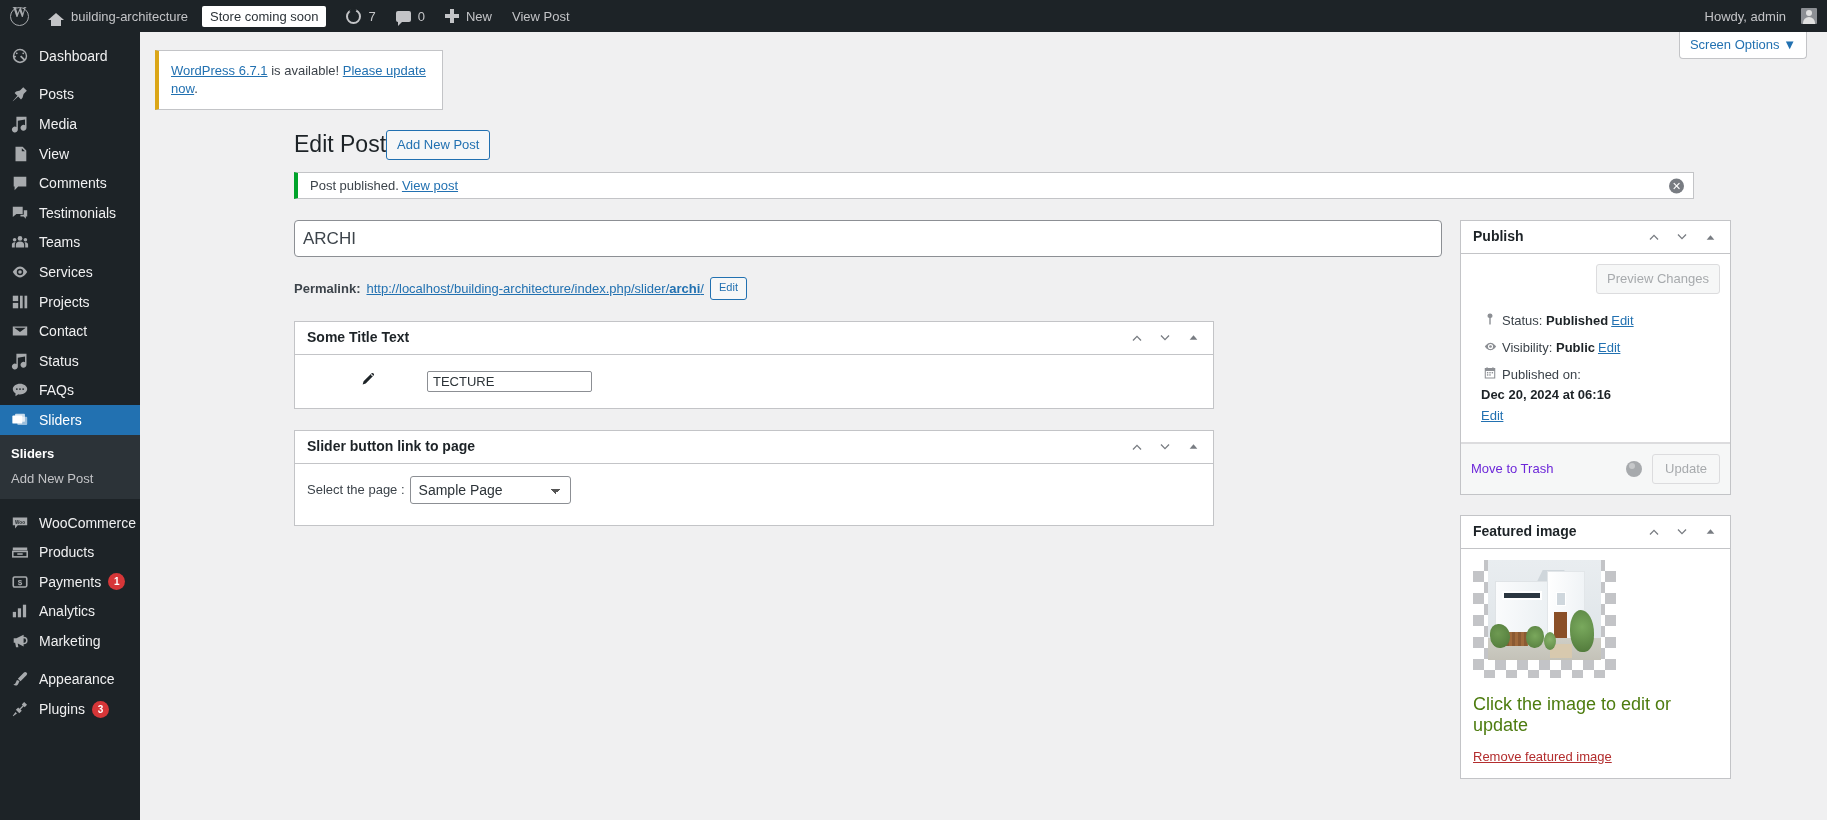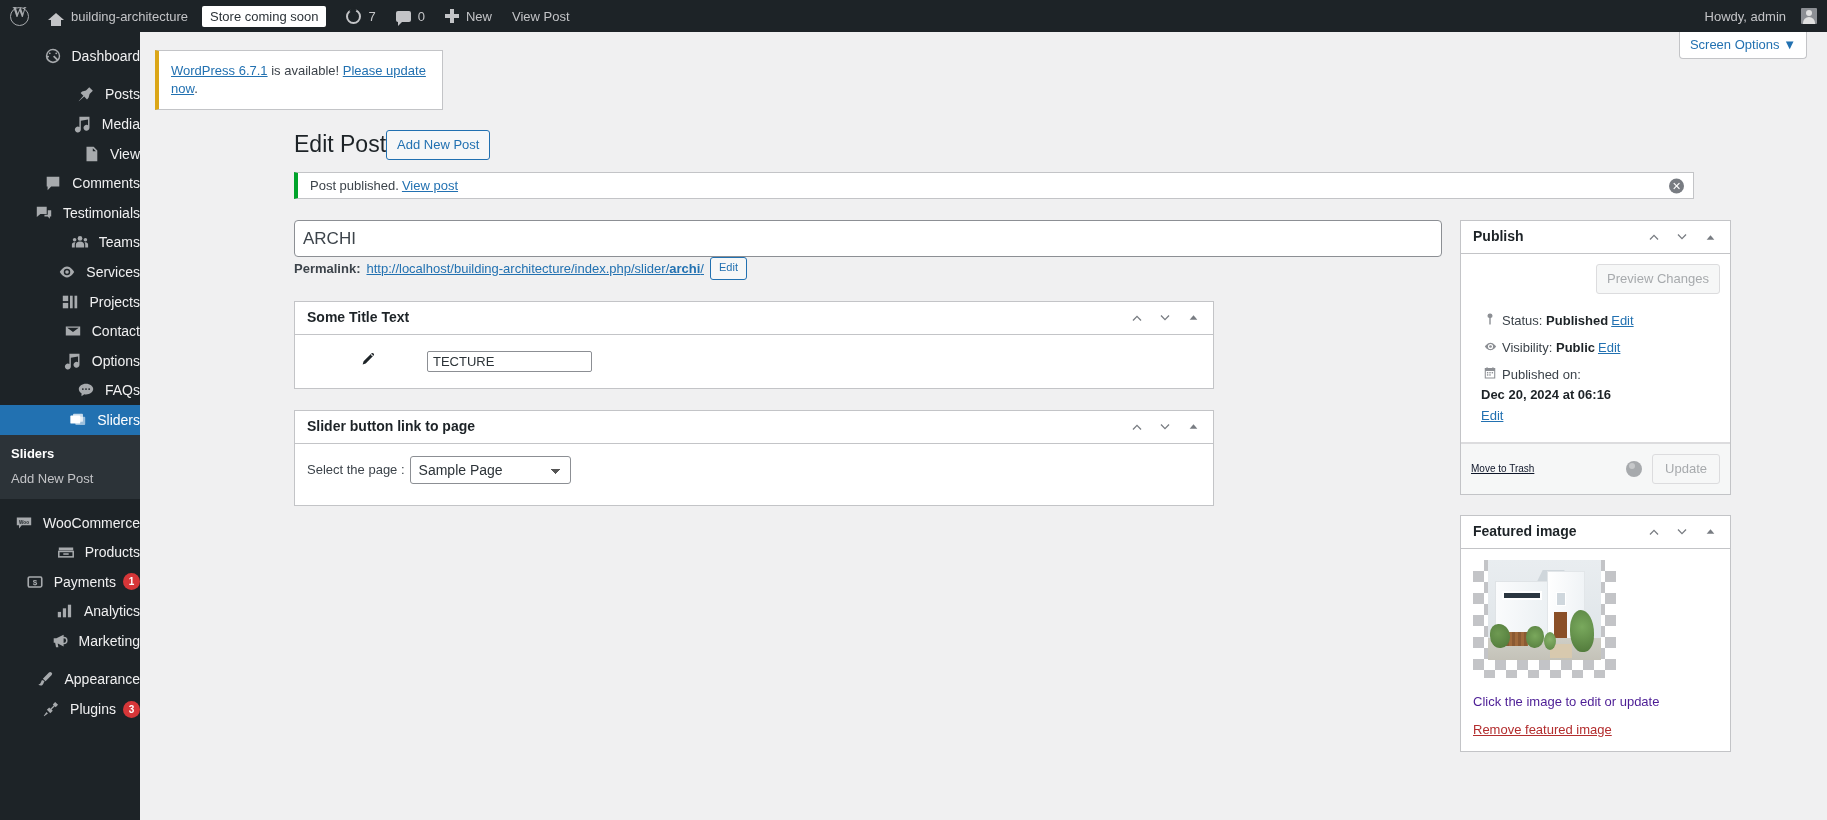--- a/index.html
+++ b/index.html
@@ -107,26 +107,25 @@
   #adminmenu {
     position: absolute; top: 32px; left: 0;
     width: 140px; height: 788px;
     background: #1d2327;
     overflow: hidden;
     z-index: 40;
   }
   .menu-item {
     display: flex; align-items: center;
     height: 29.6px;
-    padding-left: 27px;
+    padding-left: 10px;
     color: #f0f0f1;
     font-size: 14px;
     cursor: pointer;
     position: relative;
-    justify-content: flex-end;
   }
   .menu-item.current {
     background: #2271b1; color: #fff;
   }
   .menu-item .mi-icon {
     width: 20px; height: 20px;
     margin-right: 9px;
     display: inline-flex; align-items: center; justify-content: center;
     flex: 0 0 20px;
   }
@@ -231,21 +230,21 @@
     padding: 3px 8px;
     font-size: 17px;
     font-family: "Liberation Sans", sans-serif;
     color: #3c434a;
     border: 1px solid #8c8f94;
     border-radius: 4px;
     background: #fff;
     outline: none;
   }
   #edit-slug-box {
-    margin-top: 0;
+    margin-top: 20px;
     font-size: 13px;
     display: flex; align-items: center; gap: 6px;
     color: #3c434a;
   }
   #edit-slug-box strong { font-weight: 600; }
   #edit-slug-box a.permalink-url {
     color: #2271b1; text-decoration: underline;
   }
   #edit-slug-box a.permalink-url b { font-weight: 700; }
   .slug-edit-btn {
@@ -377,21 +376,21 @@
     color: #a7aaad;
     cursor: default;
   }
   .misc-pub-section-wrap { padding: 6px 0 10px; }
   .major-publishing-actions {
     display: flex; align-items: center;
     padding: 10px;
     background: #f6f7f7;
     border-top: 1px solid #dcdcde;
   }
-  .delete-link { color: #0f172a; text-decoration: underline; font-size: 10px; cursor: pointer; }
+  .delete-link { color: #6d28d9; font-size: 13px; cursor: pointer; }
   .spinner-dot {
     width: 16px; height: 16px; border-radius: 50%;
     background: #a7aaad; margin-left: auto; margin-right: 10px;
     position: relative;
   }
   .spinner-dot::after {
     content:""; position:absolute; left: 3px; top: 2px;
     width: 6px; height: 6px; border-radius: 50%;
     background: #c6c8ca;
   }
@@ -479,21 +478,21 @@
     position:absolute; left: 82px; bottom: 8px; width: 24px; height: 42px;
     background: radial-gradient(circle at 50% 40%, #79a95d, #4f7739);
     border-radius: 45% 55% 40% 50%;
   }
   .hp-bush-d {
     position:absolute; left: 56px; bottom: 10px; width: 12px; height: 18px;
     background: radial-gradient(circle at 50% 40%, #86b268, #5b8443);
     border-radius: 50%;
   }
   .thumb-caption {
-    margin-top: 16px; font-size: 13px; color: #4c1d95;
+    margin-top: 16px; font-size: 18px; color: #4d7c0f;
   }
   .remove-featured {
     display: block; margin-top: 13px;
     color: #b32d2e; text-decoration: underline;
     font-size: 13px; cursor: pointer;
   }
 </style>
 </head>
 <body>
 
@@ -634,21 +633,21 @@
     </span>
     <span>Contact</span>
   </div>
 
   <div class="menu-item">
     <span class="mi-icon">
       <svg width="18" height="18" viewBox="0 0 20 20">
           <path d="M6 2v11.3a3.3 3.3 0 1 0 1.6 2.8V6.5l8-1.6v6.4a3.3 3.3 0 1 0 1.6 2.8V2L6 2z"></path>
         </svg>
     </span>
-    <span>Options</span>
+    <span>Status</span>
   </div>
 
   <div class="menu-item">
     <span class="mi-icon">
       <svg width="18" height="18" viewBox="0 0 20 20">
           <path d="M10 3c-4.4 0-8 2.7-8 6 0 1.9 1.2 3.6 3 4.7V17l3.1-2.2c.6.1 1.2.2 1.9.2 4.4 0 8-2.7 8-6s-3.6-6-8-6z"></path>
           <circle cx="6.5" cy="9" r="1" fill="#1d2327"></circle>
           <circle cx="10" cy="9" r="1" fill="#1d2327"></circle>
           <circle cx="13.5" cy="9" r="1" fill="#1d2327"></circle>
         </svg>

